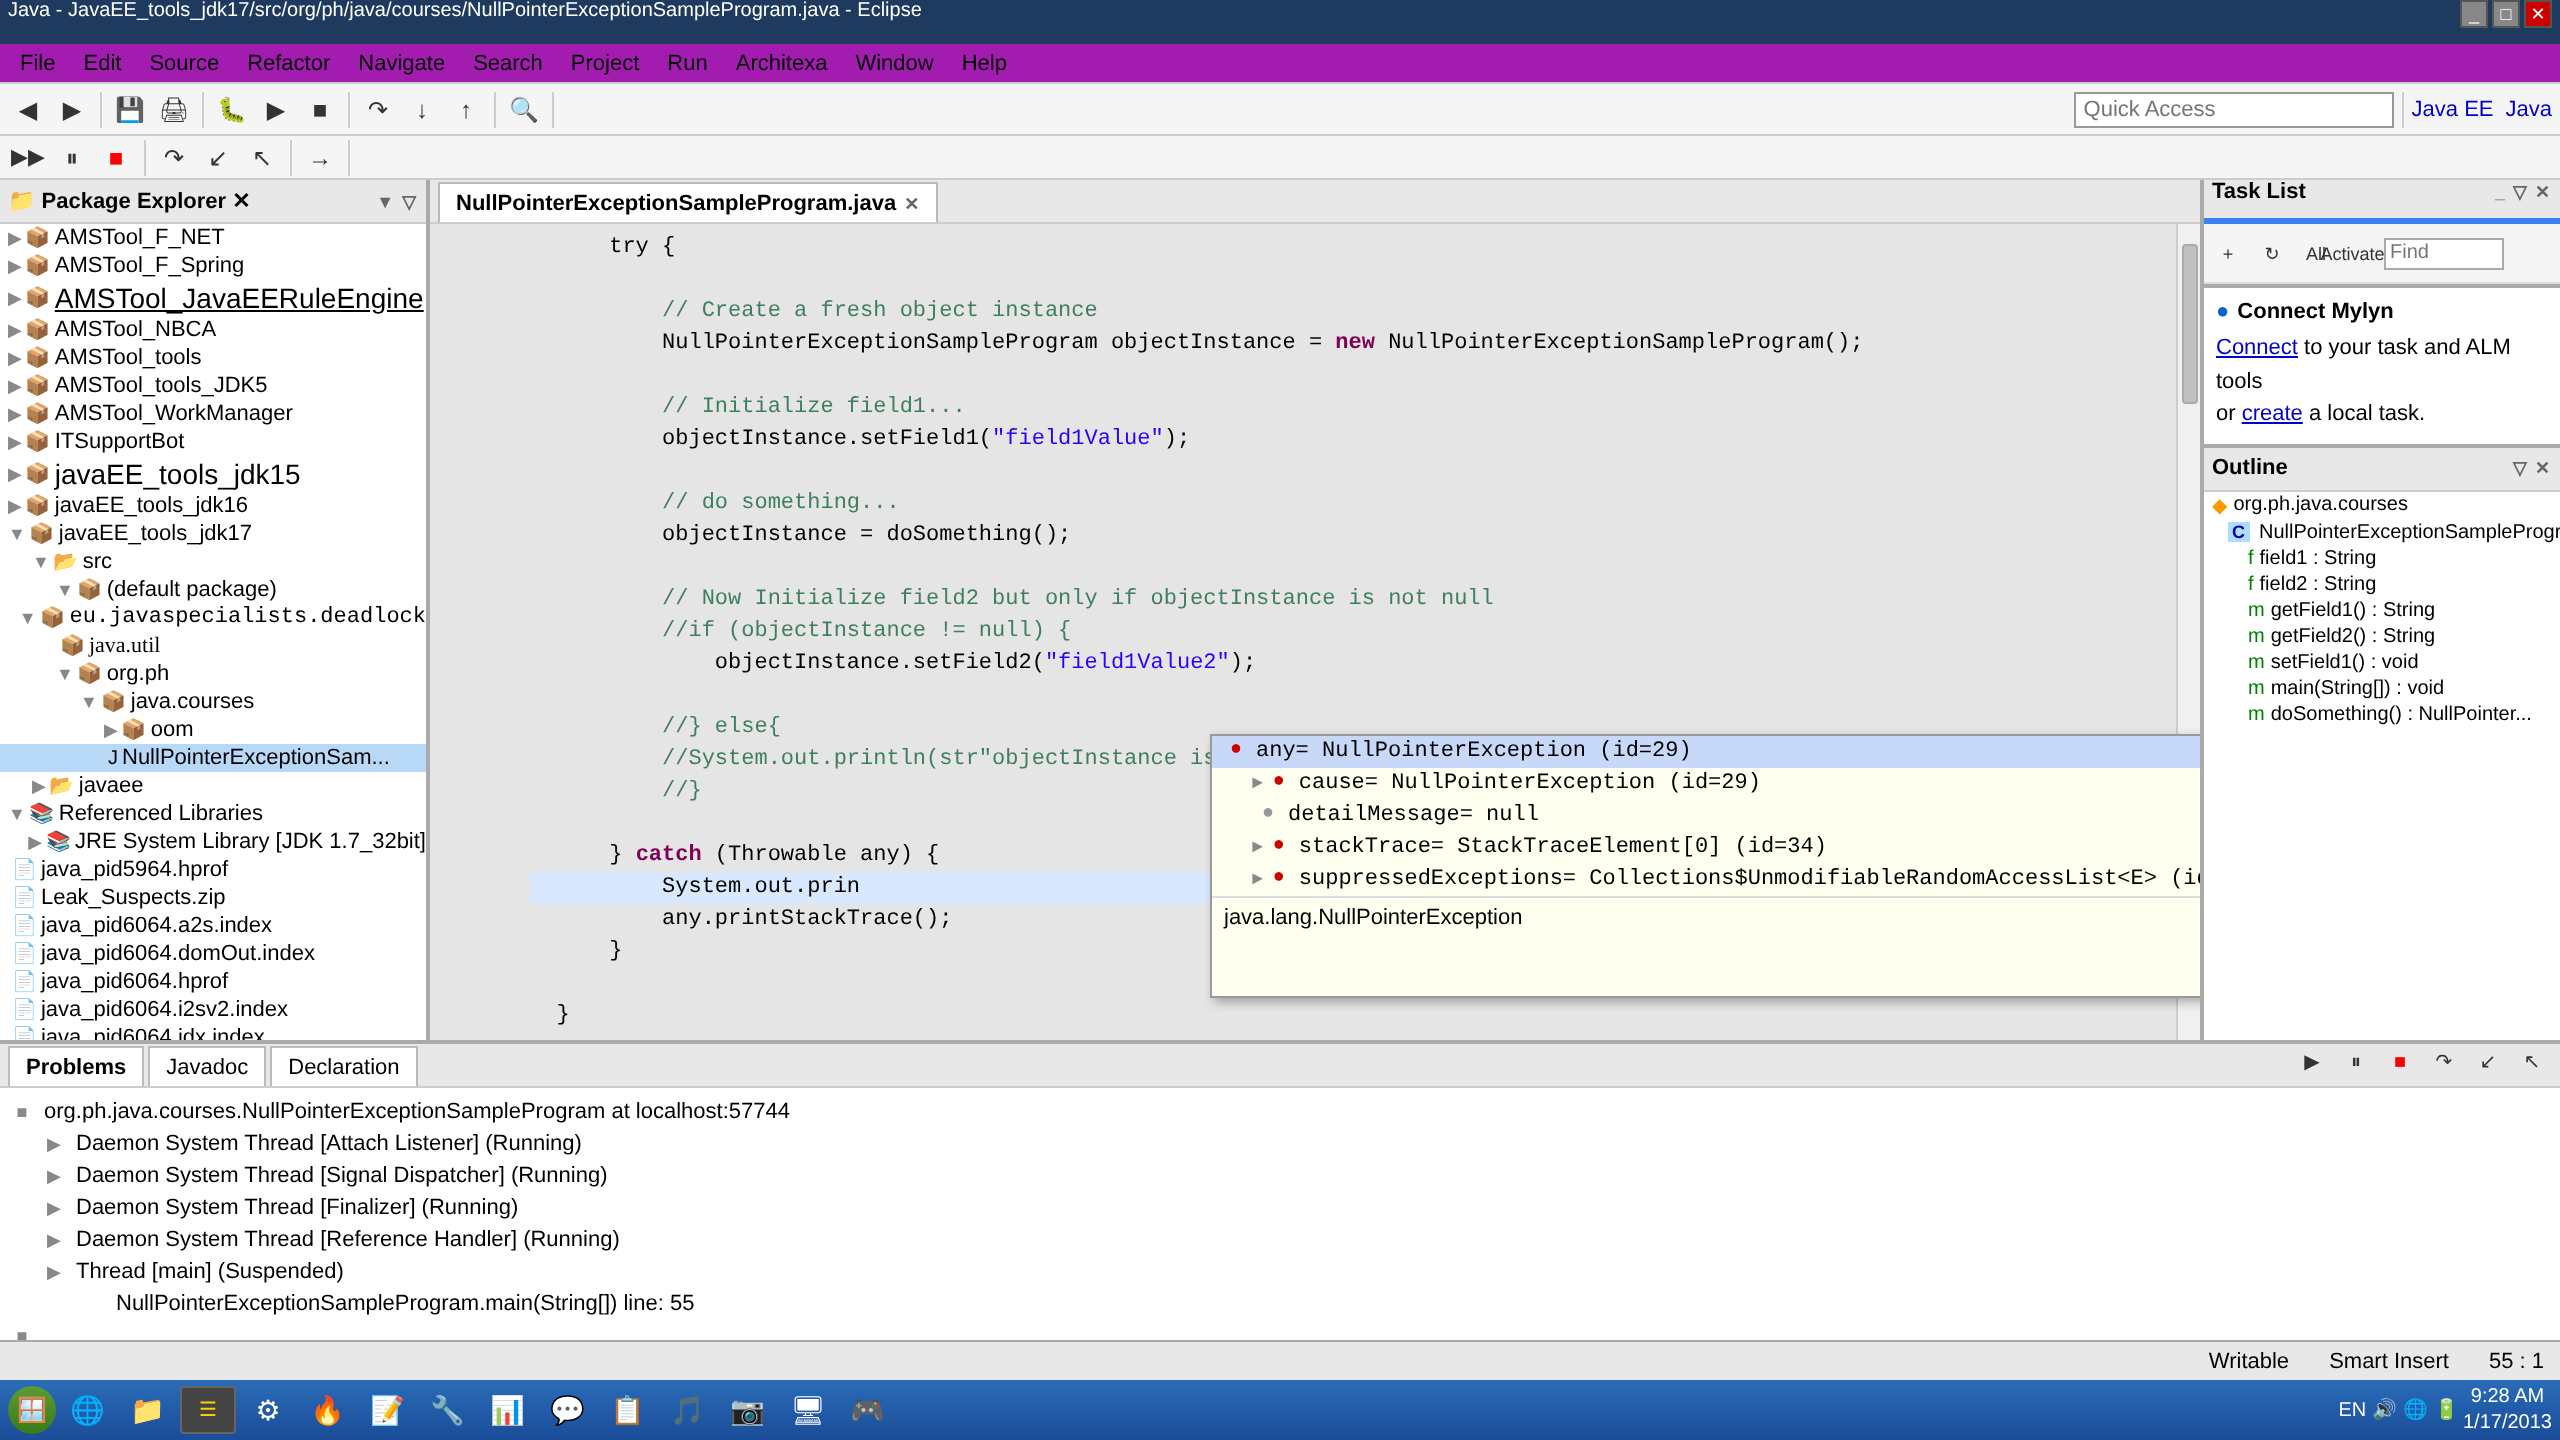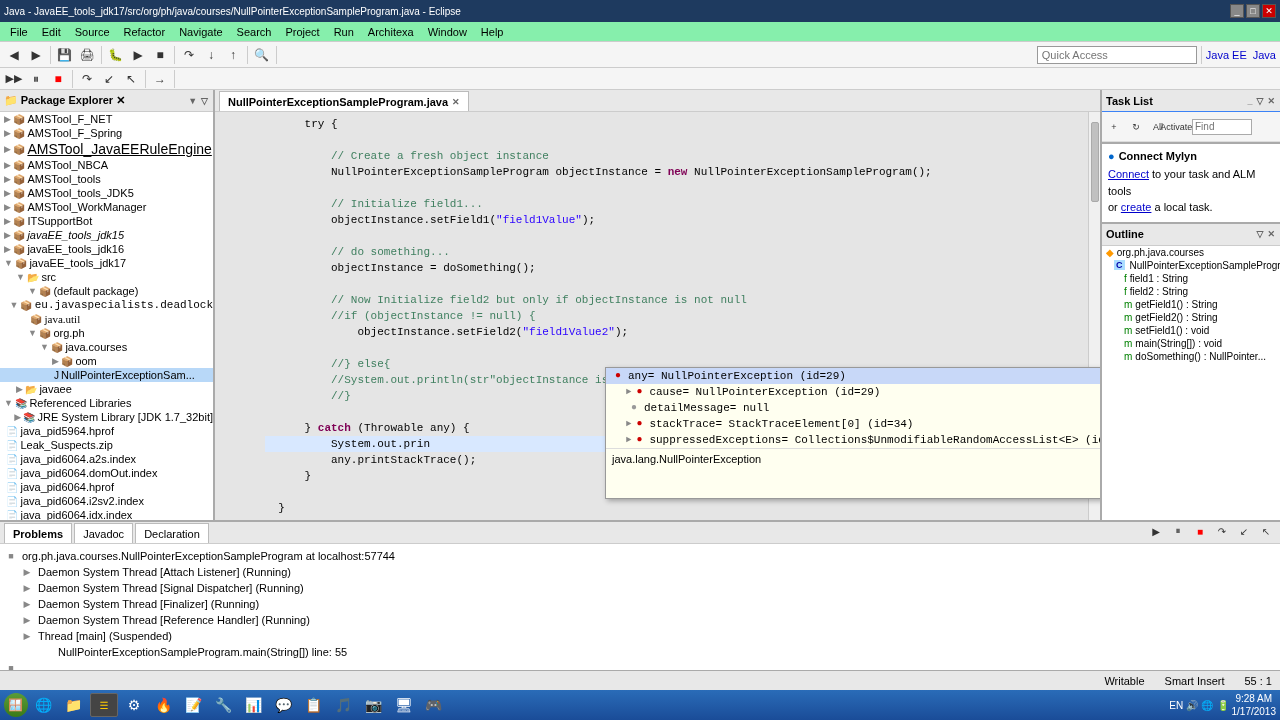--- a/index.html
+++ b/index.html
@@ -4,30 +4,29 @@
   <style>
     * { margin: 0; padding: 0; box-sizing: border-box; }
     body { font-family: 'Segoe UI', Arial, sans-serif; font-size: 11px; background: #d4d0c8; overflow: hidden; width: 1280px; height: 720px; }
 
     
     #titlebar {
       background: #1e3a5f;
       color: white;
       height: 22px;
       display: flex;
-      align-items: center;
       justify-content: space-between;
       padding: 0 4px;
     }
     #titlebar-controls { display: flex; gap: 2px; }
     .title-btn { width: 14px; height: 14px; background: #888; border: 1px solid #555; cursor: pointer; font-size: 9px; display: flex; align-items: center; justify-content: center; color: white; }
 
     
     #menubar {
-      background: #86efac;
+      background: #a21caf;
       border-bottom: 1px solid #ccc;
       height: 20px;
       display: flex;
       align-items: center;
       padding: 0 4px;
       gap: 2px;
     }
     .menu-item { padding: 1px 6px; font-size: 11px; cursor: pointer; color: #000; }
 
     
@@ -209,24 +208,23 @@
     
     #right-panel {
       width: 180px;
       background: white;
       border-left: 2px solid #aaa;
       display: flex;
       flex-direction: column;
     }
     #task-header {
       background: #e8e8e8;
-      border-bottom: 1px solid #3b82f6;
+      border-bottom: 3px solid #3b82f6;
       height: 22px;
       display: flex;
-      align-items: center;
       justify-content: space-between;
       padding: 0 4px;
       font-size: 11px;
       font-weight: bold;
     }
     #mylyn-panel {
       border-top: 2px solid #aaa;
       padding: 6px;
       font-size: 11px;
     }
@@ -421,21 +419,21 @@
         <div class="tree-item">
           <span style="display:inline-block;width:4px;"></span>
           <span style="font-size:9px;color:#888;margin-right:2px;">▶</span>
           <span style="font-size:10px;margin-right:2px;">📦</span>
           <span style="font-size:11px;">ITSupportBot</span>
         </div>
         <div class="tree-item">
           <span style="display:inline-block;width:4px;"></span>
           <span style="font-size:9px;color:#888;margin-right:2px;">▶</span>
           <span style="font-size:10px;margin-right:2px;">📦</span>
-          <span style="font-size:11px;font-style:italic;">javaEE_tools_jdk15</span>
+          <span style="font-size:14px;">javaEE_tools_jdk15</span>
         </div>
         <div class="tree-item">
           <span style="display:inline-block;width:4px;"></span>
           <span style="font-size:9px;color:#888;margin-right:2px;">▶</span>
           <span style="font-size:10px;margin-right:2px;">📦</span>
           <span style="font-size:11px;">javaEE_tools_jdk16</span>
         </div>
         <div class="tree-item">
           <span style="display:inline-block;width:4px;"></span>
           <span style="font-size:9px;color:#888;margin-right:2px;">▼</span>

